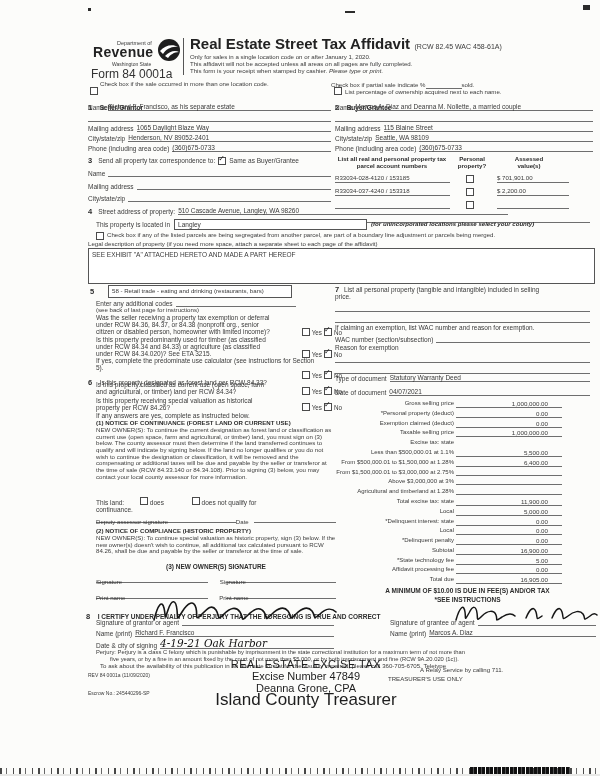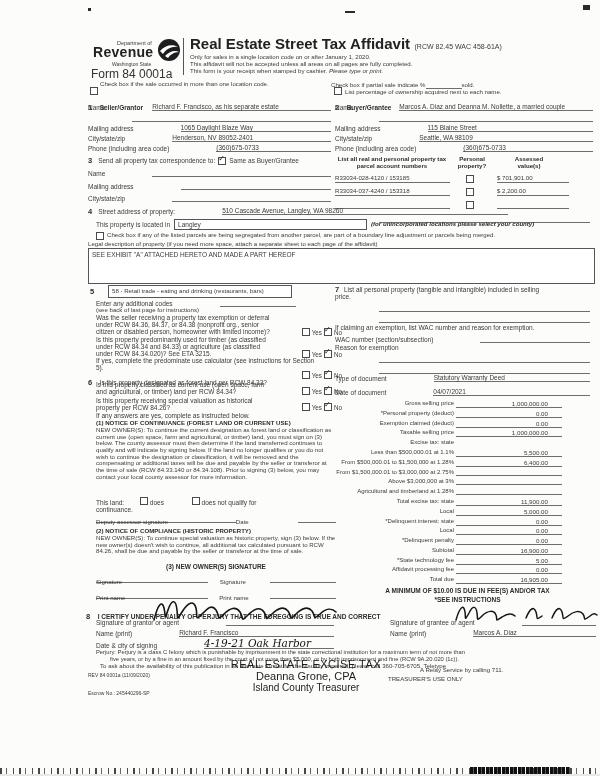--- a/index.html
+++ b/index.html
@@ -7,21 +7,21 @@
         font-family:"Liberation Sans",sans-serif;color:#3a3a3a;}
   .abs{position:absolute;}
   .row{position:absolute;display:flex;align-items:flex-end;gap:3px;}
   .t5{font-size:5px;line-height:6px;}
   .t55{font-size:5.5px;line-height:6px;}
   .t6{font-size:6.1px;line-height:6.7px;}
   .t65{font-size:6.5px;line-height:7.2px;}
   .b{font-weight:bold;color:#2c2c2c;}
   .it{font-style:italic;}
   .ul{border-bottom:1px solid #6e6e6e;min-height:7px;}
-  .grow{flex:1;margin-left:44px;}
+  .grow{flex:1;}
   .cb{width:6px;height:6px;border:1px solid #4a4a4a;display:inline-block;position:relative;background:#fff;flex:none;}
   .cb .mark{position:absolute;top:-3px;left:-1px;font-size:8px;line-height:8px;color:#1c1c1c;}
   .secnum{font-weight:bold;font-size:7.5px;color:#2c2c2c;margin-right:3px;}
   .yesno{position:absolute;right:0;bottom:0;display:flex;align-items:center;gap:2px;font-size:6.3px;}
   .qblock{position:absolute;}
   .qtext{display:inline-block;}
   .para{position:absolute;font-size:6.1px;line-height:6.65px;color:#3d3d3d;}
   .tlabel{position:absolute;width:122px;text-align:right;font-size:6px;color:#3a3a3a;}
   .tline{position:absolute;left:456px;width:106px;border-bottom:1px solid #6e6e6e;font-size:6.2px;text-align:right;padding-right:14px;box-sizing:border-box;min-height:7px;}
   .stamp{position:absolute;left:150px;top:658px;width:312px;text-align:center;color:#1d1d1d;
@@ -436,20 +436,21 @@
   
   <div class="abs t6" style="left:100px;top:663px;width:500px;">To ask about the availability of this publication in an alternate format for the visually impaired, please call 360-705-6705. Teletype</div>
   <div class="abs t6" style="left:420px;top:667px;">A Relay Service by calling 711.</div>
 
   <div class="abs t5" style="left:88px;top:672px;">REV 84 0001a (11/09/2020)</div>
   <div class="abs t5" style="left:88px;top:690px;">Escrow No.: 245440296-SP</div>
   <div class="abs t6" style="left:388px;top:676px;">TREASURER'S USE ONLY</div>
 
   <div class="stamp">
     <div style="font-size:11px;line-height:13px;letter-spacing:.5px;">REAL ESTATE EXCISE TAX</div>
+    <div style="font-size:11px;line-height:11.5px;">Excise Number 47849</div>
     <div style="font-size:11px;line-height:11px;">Deanna Grone, CPA</div>
-    <div style="font-size:10px;line-height:11px;">Island County Treasurer</div>
+    <div style="font-size:17px;line-height:11px;">Island County Treasurer</div>
   </div>
 
   <div class="noise"></div>
   <div class="noise2"></div>
 
 </div>
 
 </body></html>

